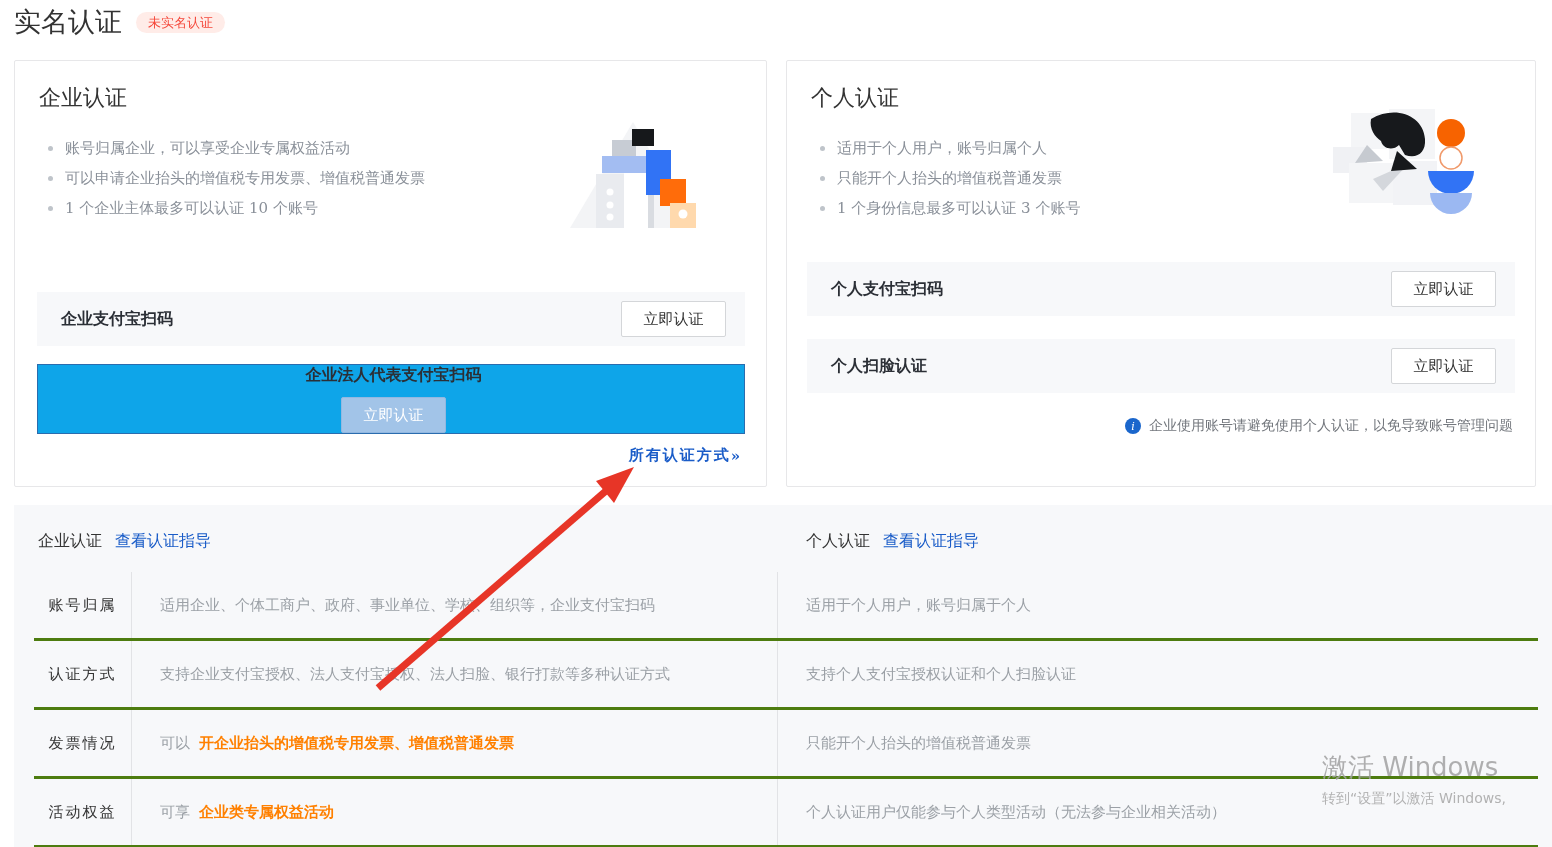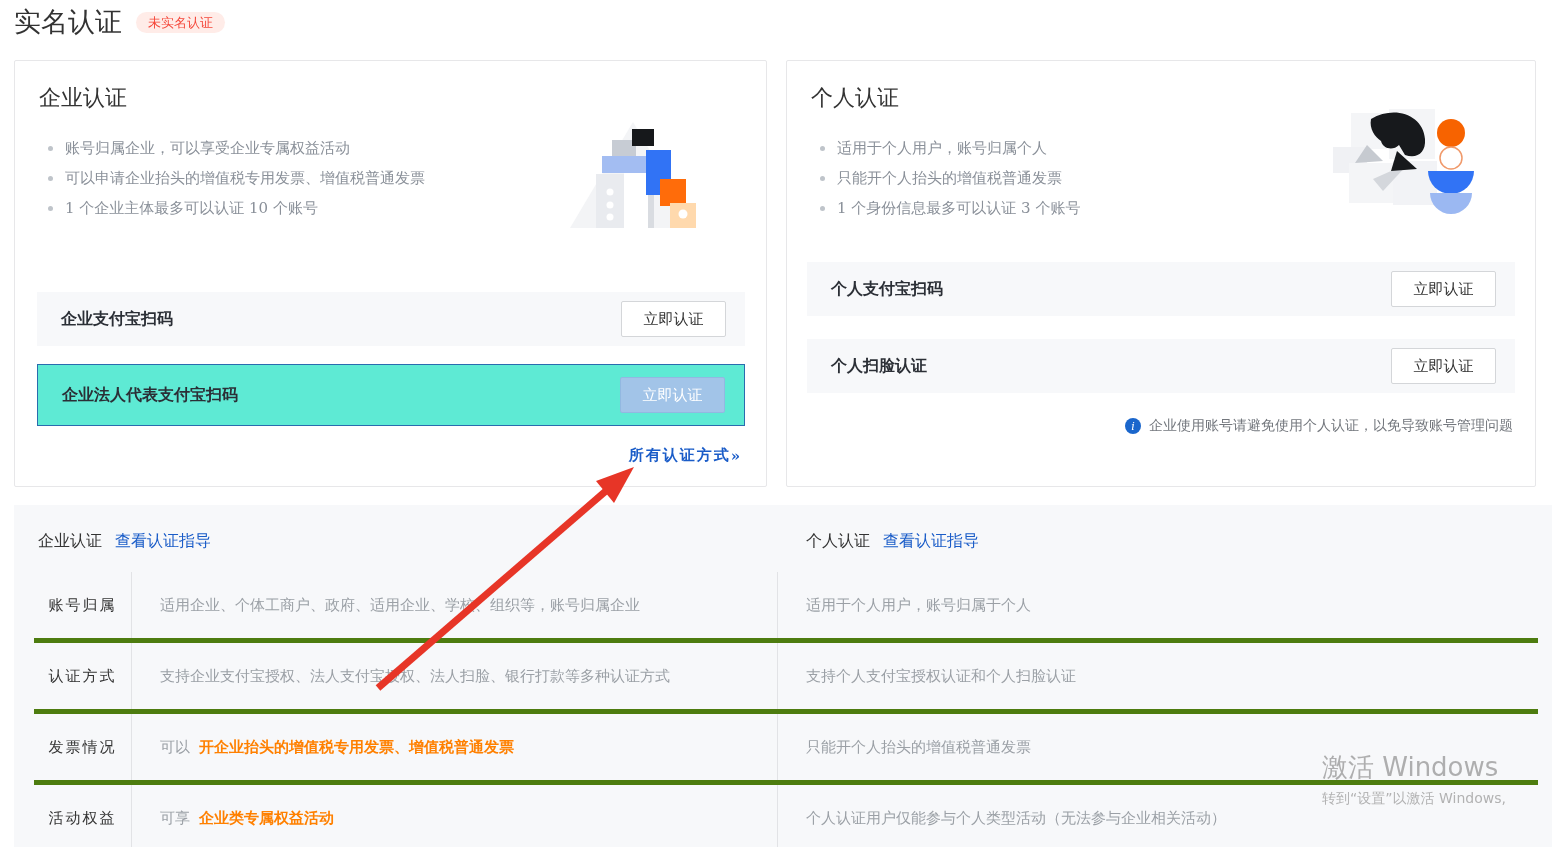--- a/index.html
+++ b/index.html
@@ -19,21 +19,21 @@
   .bullets{position:absolute;top:72px;left:30px;margin:0;padding:0;list-style:none;font-size:15px;color:#8a9099;width:470px;}
   .bullets li{position:relative;padding-left:20px;line-height:30px;}
   .bullets li::before{content:"";position:absolute;left:3px;top:13px;width:5px;height:5px;border-radius:50%;background:#bfc4ca;}
   .illus{position:absolute;}
   .illus-ent{right:58px;top:55px;}
   .illus-per{right:52px;top:42px;}
   
   .method-row{position:absolute;left:22px;right:21px;height:54px;background:#f7f8fa;
     display:flex;align-items:center;justify-content:space-between;
     padding:0 19px 0 24px;box-sizing:border-box;}
-  .method-row.highlight{background:#5eead4;border:1px solid #2a6cae;height:62px;}
+  .method-row.highlight{background:#0ea5e9;border:1px solid #2a6cae;height:70px;flex-direction:column;}
   .card-per .method-row{left:20px;right:20px;}
   .method-label{font-size:16px;font-weight:bold;color:#2b2f36;}
   .auth-btn{width:105px;height:36px;background:#fff;border:1px solid #d4d6d9;border-radius:2px;
     color:#333;font-size:15px;cursor:pointer;font-family:inherit;}
   .auth-btn.primary-light{background:#a2c4e8;border-color:#92b8e1;color:#fff;}
   .ent-row-1{top:231px;} .ent-row-2{top:303px;}
   .per-row-1{top:201px;} .per-row-2{top:278px;}
   .all-methods{position:absolute;right:24px;top:385px;color:#1a5cc8;font-weight:bold;font-size:15px;
     letter-spacing:2px;cursor:pointer;display:flex;align-items:center;margin-left:16px;}
   .note{position:absolute;right:22px;top:356px;font-size:14px;color:#73777d;display:flex;align-items:center;gap:8px;}
@@ -41,21 +41,21 @@
     display:flex;align-items:center;justify-content:center;font-style:italic;flex:none;}
   
   .compare{position:absolute;left:14px;top:505px;width:1538px;height:342px;background:#f7f8fa;overflow:hidden;}
   .cmp-hdr{position:absolute;top:26px;font-size:16px;white-space:nowrap;}
   .cmp-hdr .t{color:#333;}
   .cmp-hdr .lnk{color:#1a5cc8;margin-left:8px;cursor:pointer;}
   .hdr-ent{left:24px;}
   .hdr-per{left:792px;}
   .grid{position:absolute;top:67px;left:20px;right:14px;}
   .crow{display:grid;grid-template-columns:98px 646px 1fr;min-height:66px;}
-  .crow + .crow{border-top:5px solid #4d7c0f;}
+  .crow + .crow{border-top:3px solid #4d7c0f;}
   .c-label{display:flex;align-items:center;justify-content:center;border-right:1px solid #e2e3e6;
     color:#333;font-size:15px;letter-spacing:2px;}
   .c-ent{display:flex;align-items:center;border-right:1px solid #e2e3e6;padding-left:28px;
     color:#9ba0a6;font-size:15px;}
   .c-per{display:flex;align-items:center;padding-left:28px;color:#9ba0a6;font-size:15px;}
   .prefix{margin-right:9px;}
   .olink{color:#ff8000;font-weight:bold;cursor:pointer;}
   .crow.partial{min-height:40px;}
   
   .arrow-overlay{position:absolute;left:0;top:0;width:1552px;height:847px;pointer-events:none;z-index:6;}
@@ -150,21 +150,21 @@
     <span class="t">企业认证</span>
     <span class="lnk">查看认证指导</span>
   </div>
   <div class="cmp-hdr hdr-per">
     <span class="t">个人认证</span>
     <span class="lnk">查看认证指导</span>
   </div>
   <div class="grid">
     <div class="crow">
       <div class="c-label">账号归属</div>
-      <div class="c-ent">适用企业、个体工商户、政府、适用企业、学校、组织等，账号归属企业</div>
+      <div class="c-ent">适用企业、个体工商户、政府、事业单位、学校、组织等，企业支付宝扫码</div>
       <div class="c-per">适用于个人用户，账号归属于个人</div>
     </div>
     <div class="crow">
       <div class="c-label">认证方式</div>
       <div class="c-ent">支持企业支付宝授权、法人支付宝授权、法人扫脸、银行打款等多种认证方式</div>
       <div class="c-per">支持个人支付宝授权认证和个人扫脸认证</div>
     </div>
     <div class="crow">
       <div class="c-label">发票情况</div>
       <div class="c-ent">

